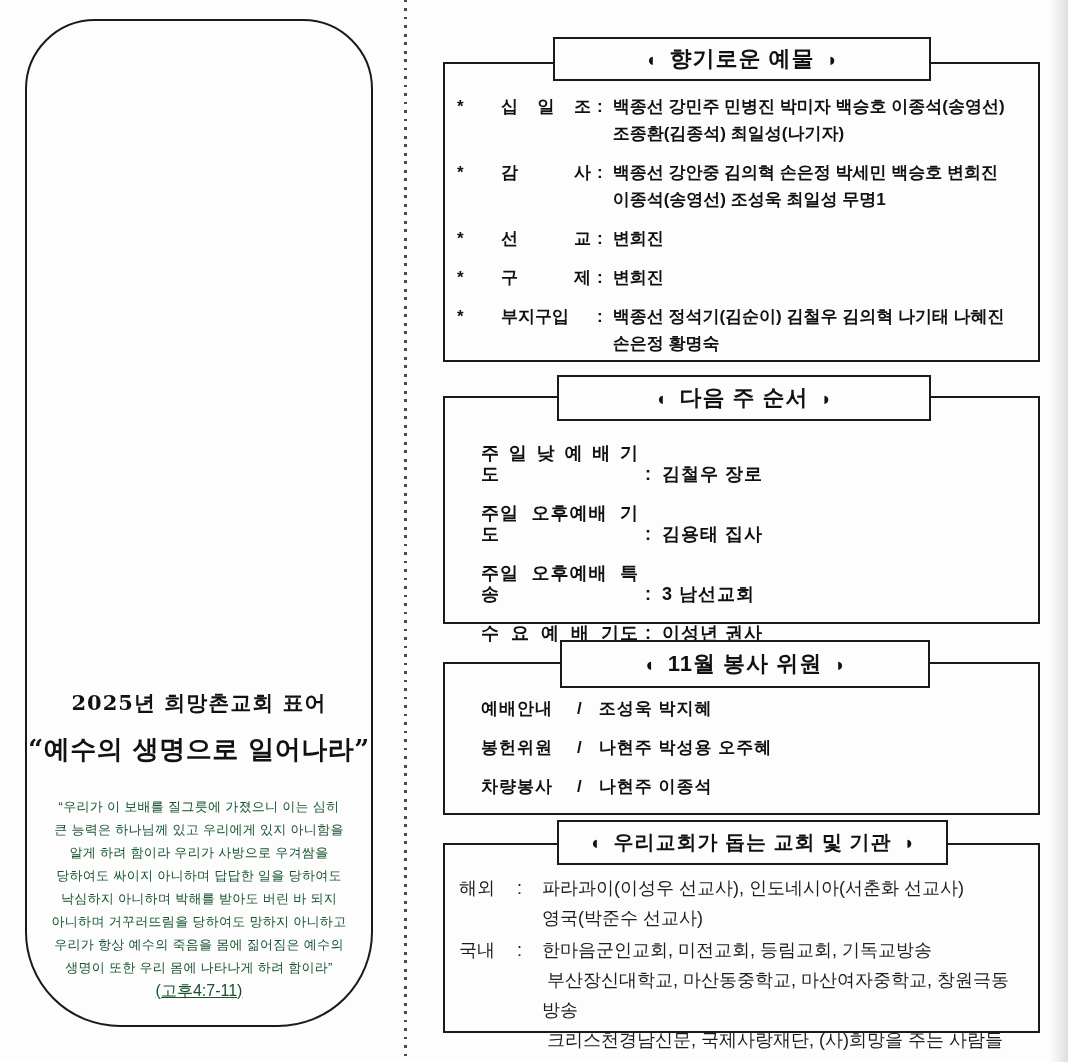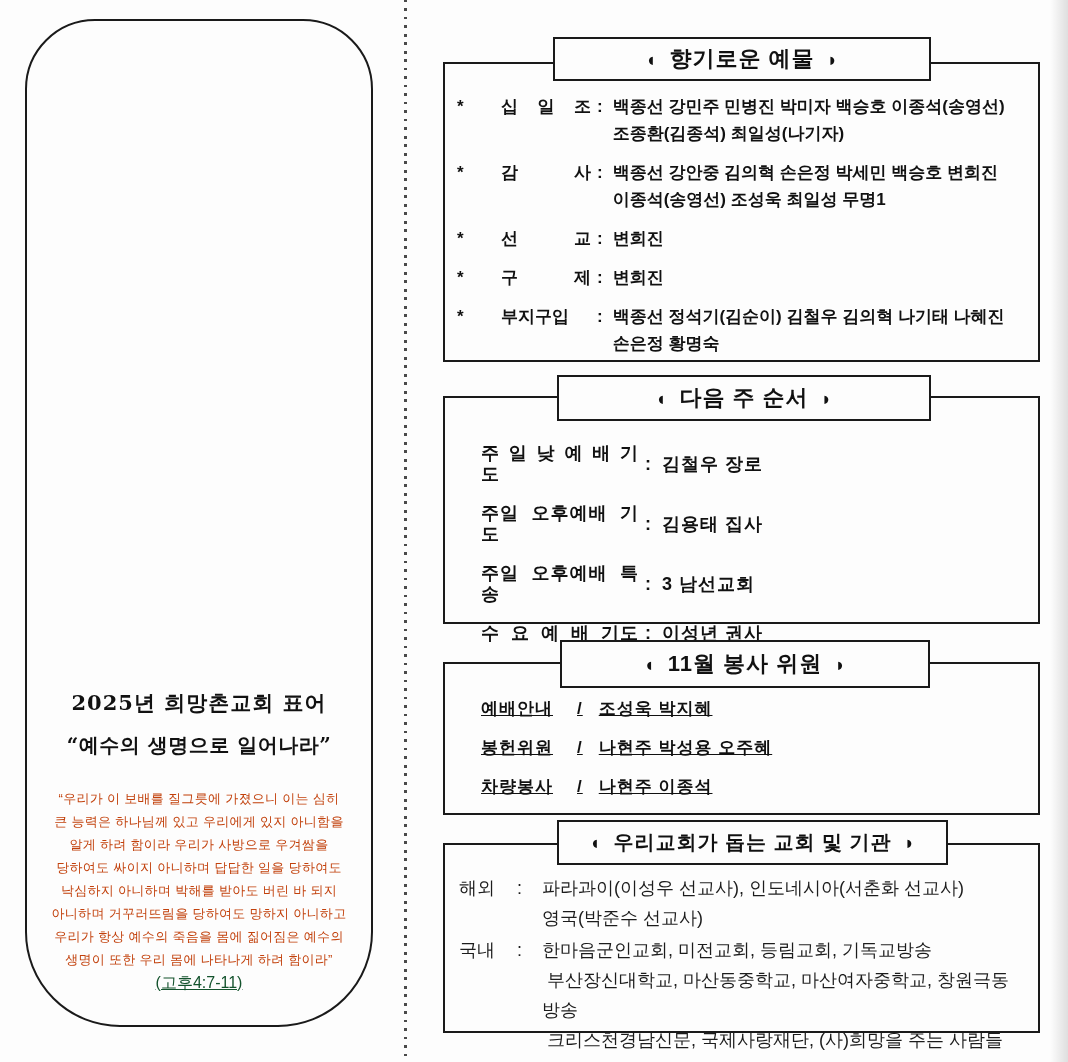--- a/index.html
+++ b/index.html
@@ -8,22 +8,22 @@
 
   
   .scan-edge{position:absolute;top:0;right:0;width:18px;height:1062px;
     background:linear-gradient(to right,rgba(0,0,0,0),rgba(0,0,0,0.12));}
 
   
   .left-card{position:absolute;left:25px;top:19px;width:348px;height:1008px;
     border:2px solid #1a1a1a;border-radius:70px 70px 95px 95px;background:#fdfdfd;box-sizing:border-box;}
   .lp-content{position:absolute;left:0;right:0;top:668px;text-align:center;}
   .lp-title{font-family:"DejaVu Serif",serif;font-weight:bold;font-size:21px;letter-spacing:1px;margin-bottom:15px;}
-  .lp-subtitle{font-family:"DejaVu Serif",serif;font-weight:bold;font-size:20px;letter-spacing:0.5px;margin-bottom:28px;}
-  .lp-verse{font-size:13px;line-height:23px;letter-spacing:0.3px;white-space:pre-line;color:#c2410c;}
+  .lp-subtitle{font-family:"DejaVu Serif",serif;font-weight:bold;font-size:26px;letter-spacing:0.5px;margin-bottom:28px;}
+  .lp-verse{font-size:13px;line-height:23px;letter-spacing:0.3px;white-space:pre-line;color:#14532d;}
   .lp-ref{font-size:16px;line-height:23px;color:#14532d;margin-top:0;text-decoration:underline;}
 
   
   .divider{position:absolute;left:404px;top:0;width:3px;height:1062px;
     background:repeating-linear-gradient(to bottom,#4a4a4a 0 2.5px,transparent 2.5px 8.5px);}
 
   
   .sec-box{position:absolute;left:443px;width:597px;border:2px solid #1a1a1a;background:#fdfdfd;box-sizing:border-box;}
   .sec-header{position:absolute;border:2px solid #1a1a1a;background:#fdfdfd;box-sizing:border-box;
     display:flex;align-items:center;justify-content:center;font-weight:bold;font-size:22px;letter-spacing:1px;z-index:2;}
@@ -38,25 +38,25 @@
   .hdr4{left:557px;top:820px;width:391px;height:45px;font-size:20px;}
 
   
   .s1row{display:flex;align-items:flex-start;font-weight:bold;font-size:17px;line-height:27px;margin-bottom:12px;}
   .s1row .bullet{width:20px;flex:none;}
   .s1row .lbl{width:90px;flex:none;display:inline-block;text-align:justify;text-align-last:justify;margin-left:24px;}
   .colon{flex:none;margin:0 10px 0 6px;}
   .val{flex:1;white-space:pre-wrap;}
 
   
-  .s2row{display:flex;align-items:center;font-weight:bold;font-size:18px;line-height:21px;margin-bottom:18px;letter-spacing:1px;}
+  .s2row{display:flex;align-items:flex-end;font-weight:bold;font-size:18px;line-height:21px;margin-bottom:18px;letter-spacing:1px;}
   .s2row .lbl{width:158px;flex:none;display:inline-block;text-align:justify;text-align-last:justify;}
 
   
-  .s3row{display:flex;align-items:flex-start;font-weight:bold;font-size:17px;line-height:21px;margin-bottom:18px;letter-spacing:1px;text-decoration:underline;}
+  .s3row{display:flex;align-items:flex-start;font-weight:bold;font-size:17px;line-height:21px;margin-bottom:18px;letter-spacing:1px;}
   .s3row .lbl{width:86px;flex:none;}
   .s3row .sep{flex:none;margin:0 16px 0 10px;}
 
   
   .s4row{display:flex;align-items:flex-start;font-weight:400;font-size:18px;line-height:30px;margin-bottom:2px;color:#1c1c1c;gap:12px;}
   .s4row .lbl{width:42px;flex:none;display:inline-block;text-align:justify;text-align-last:justify;}
   .s4row .colon{margin:0 8px 0 4px;}
 </style>
 </head>
 <body>

